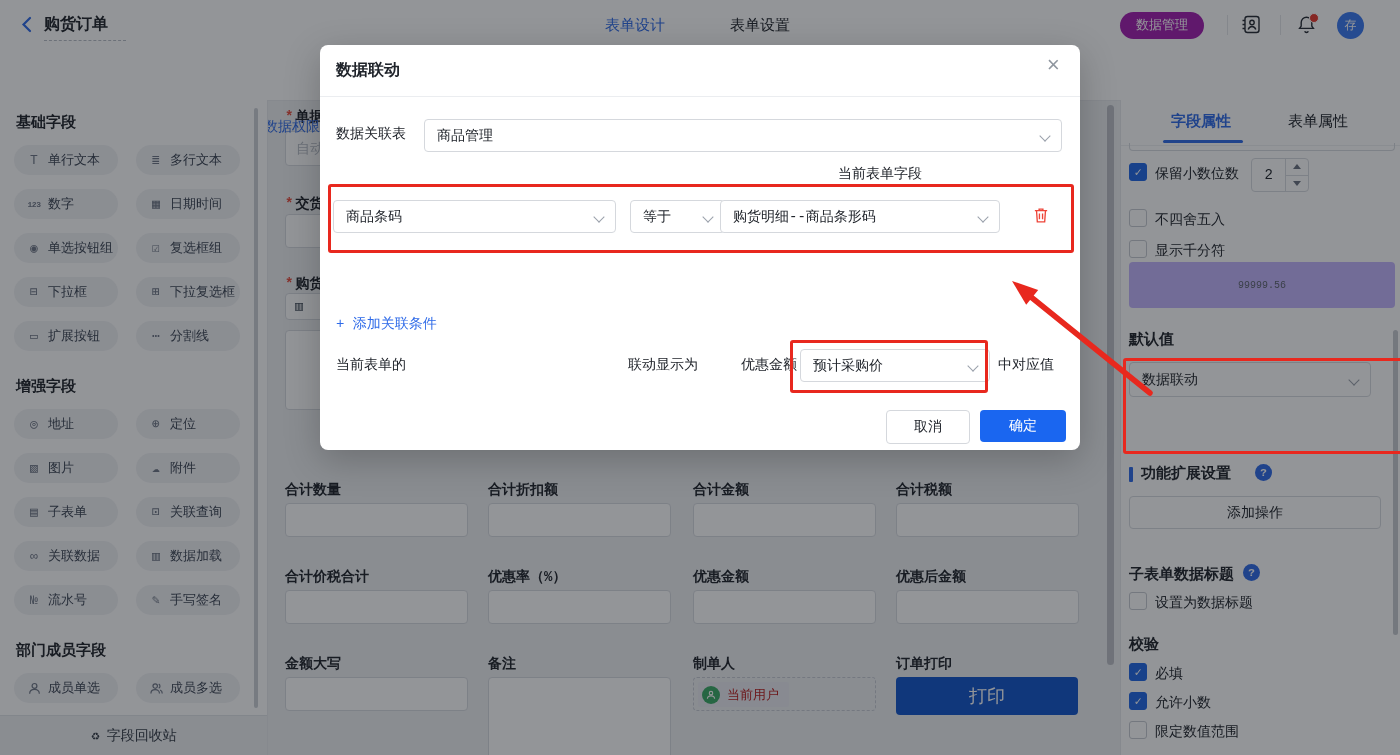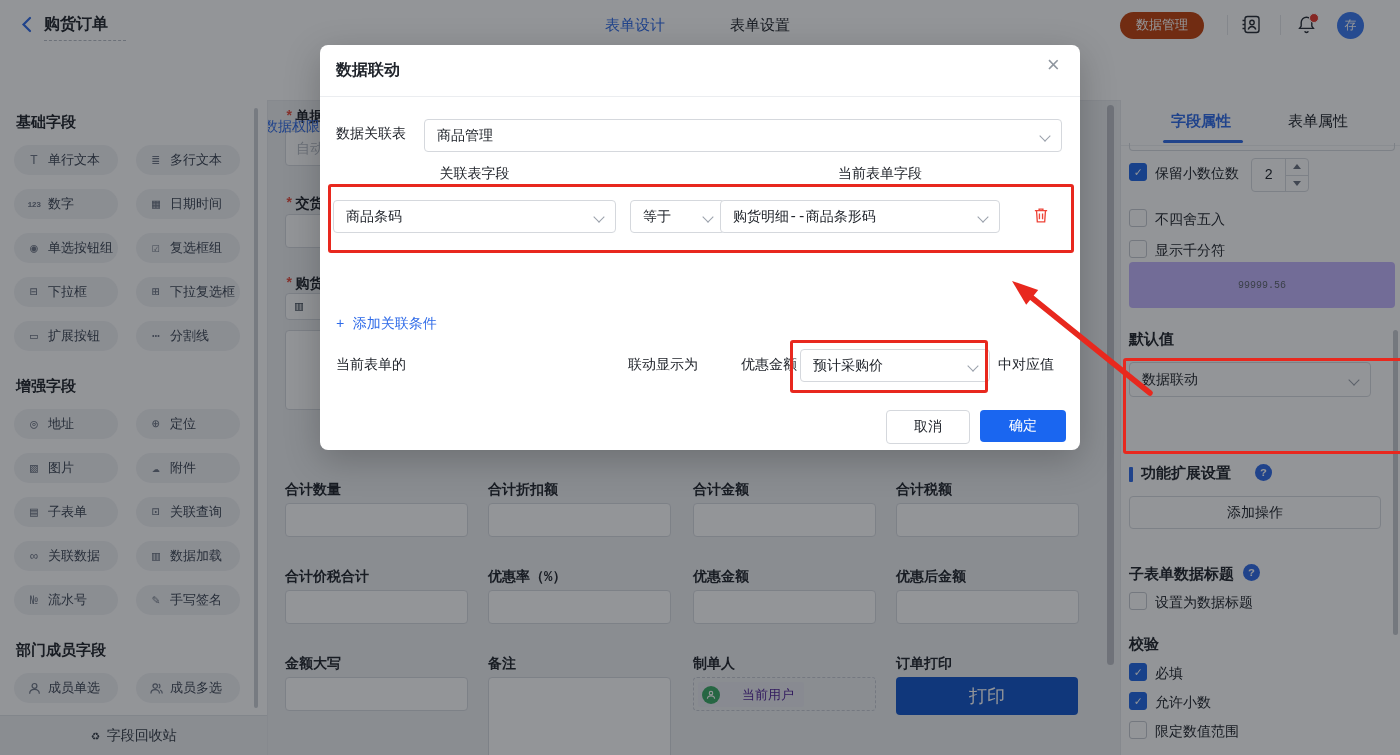--- a/index.html
+++ b/index.html
@@ -7,21 +7,21 @@
           font-family:Liberation Mono, monospace;color:#20242b;font-size:14px;padding-left:20px;}
   .abs{position:absolute;}
   
   .topbar{left:0;top:0;width:1400px;height:50px;background:#fff;border-bottom:1px solid #e8eaed;z-index:1;}
   .back{left:20px;top:16px;cursor:pointer;}
   .doc-title{left:44px;top:14px;font-size:16px;font-weight:600;}
   .title-underline{left:44px;top:40px;width:82px;border-bottom:1px dashed #b9bec7;}
   .top-tab{top:16px;font-size:15px;cursor:pointer;}
   .top-tab.active{color:#2e6ae8;}
   .pill-green{left:1120px;top:12px;height:27px;line-height:27px;padding:0 16px;border-radius:14px;
-              background:#c2410c;color:#fff;font-size:13px;cursor:pointer;}
+              background:#a21caf;color:#fff;font-size:13px;cursor:pointer;}
   .vdiv{width:1px;height:20px;background:#e3e6ea;top:15px;}
   .avatar{left:1337px;top:12px;width:27px;height:27px;border-radius:50%;background:#3a78f0;color:#fff;
           font-size:12px;display:flex;align-items:center;justify-content:center;cursor:pointer;}
   .reddot{left:1309px;top:13px;width:8px;height:8px;border-radius:50%;background:#e8372c;border:1px solid #fff;}
   
   .toolbar{left:0;top:50px;width:1400px;height:50px;background:#fff;border-bottom:1px solid #e8eaed;z-index:1;}
   .tb-item{top:67px;color:#2e6ae8;font-size:14px;display:flex;align-items:center;gap:5px;cursor:pointer;}
   .btn-outline{left:1177px;top:61px;width:64px;height:29px;border:1px solid #2e6ae8;border-radius:16px;
                color:#2e6ae8;display:flex;align-items:center;justify-content:center;cursor:pointer;background:#fff;}
   .btn-save{left:1258px;top:61px;width:68px;height:31px;background:#1e5fd0;border-radius:16px;color:#fff;
@@ -43,21 +43,21 @@
            display:flex;align-items:center;justify-content:center;gap:7px;font-size:14px;color:#343b46;cursor:pointer;}
   .sb-scroll{left:254px;top:108px;width:4px;height:600px;background:#ccd0d6;border-radius:2px;z-index:2;}
   
   .canvas-bg{left:268px;top:100px;width:852px;height:655px;background:#eef0f3;}
   .cv-label{font-size:14px;font-weight:600;color:#20242b;white-space:nowrap;}
   .req{color:#e84c3d;margin-right:2px;}
   .ibox{background:#fff;border:1px solid #d8dbe0;border-radius:4px;box-sizing:border-box;}
   .ph{color:#b9bec7;padding:8px 0 0 10px;display:block;white-space:nowrap;}
   .dashedbox{border:1px dashed #c7cad3;border-radius:4px;box-sizing:border-box;background:transparent;}
   .usertag{position:absolute;left:4px;top:4px;height:25px;background:#ebebf2;border-radius:3px;display:flex;
-           align-items:center;gap:22px;padding:0 10px 0 4px;font-size:13px;color:#4c1d95;}
+           align-items:center;gap:7px;padding:0 10px 0 4px;font-size:13px;color:#b91c1c;}
   .ucircle{width:18px;height:18px;border-radius:50%;background:#3aaa64;display:flex;align-items:center;justify-content:center;}
   .btn-print{background:#1254cb;border-radius:4px;color:#fff;display:flex;align-items:center;justify-content:center;
              font-size:18px;cursor:pointer;}
   .cv-scroll{left:1107px;top:105px;width:7px;height:560px;background:#bdc0c7;border-radius:4px;z-index:2;}
   
   .rpanel{left:1120px;top:100px;width:280px;height:655px;background:#fff;border-left:1px solid #e7e9ed;z-index:1;}
   .rtab{top:12px;font-size:15px;cursor:pointer;}
   .rtab.active{color:#2e6ae8;font-weight:600;}
   .rtab-line{left:42px;top:40px;width:80px;height:3px;background:#2e6ae8;border-radius:2px;}
   .rtab-border{left:0;top:45px;width:280px;border-bottom:1px solid #eef0f2;}
@@ -421,21 +421,20 @@
       <div class="m-title">数据联动</div>
       <div class="m-close">×</div>
     </div>
 
     <div class="m-label" style="left:16px;top:80px">数据关联表</div>
     <div class="m-select" style="left:104px;top:74px;width:638px;height:33px">
       <span>商品管理</span>
         <span class="chev"></span>
     </div>
 
-    <div class="m-colhead" style="left:13px;top:120px;width:283px">关联表字段</div>
     <div class="m-colhead" style="left:420px;top:120px;width:280px">当前表单字段</div>
 
     <div class="m-select" style="left:13px;top:155px;width:283px;height:33px">
       <span>商品条码</span>
         <span class="chev"></span>
     </div>
     <div class="m-select" style="left:310px;top:155px;width:95px;height:33px">
       <span>等于</span>
         <span class="chev"></span>
     </div>

